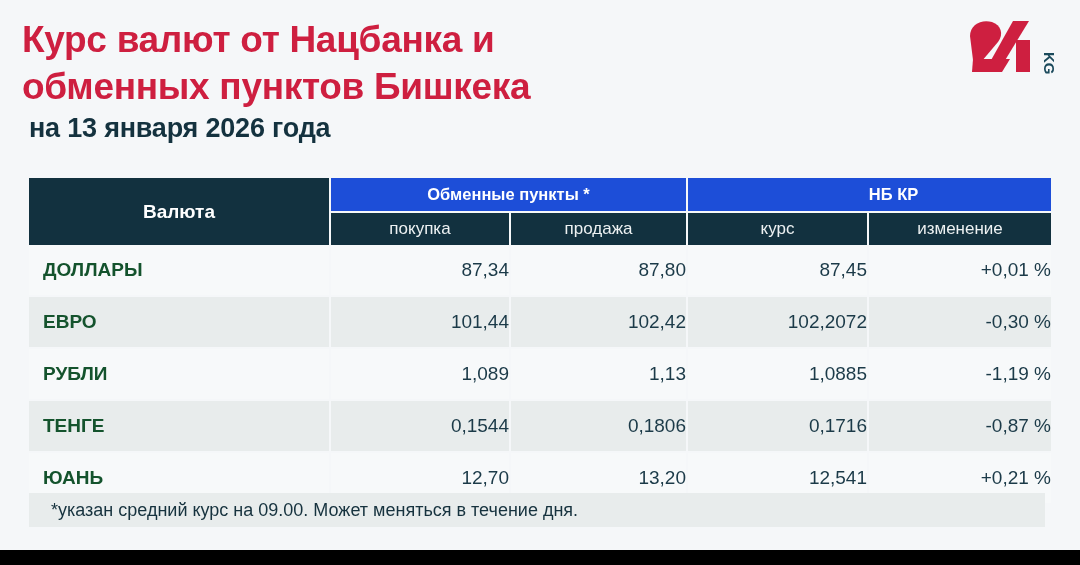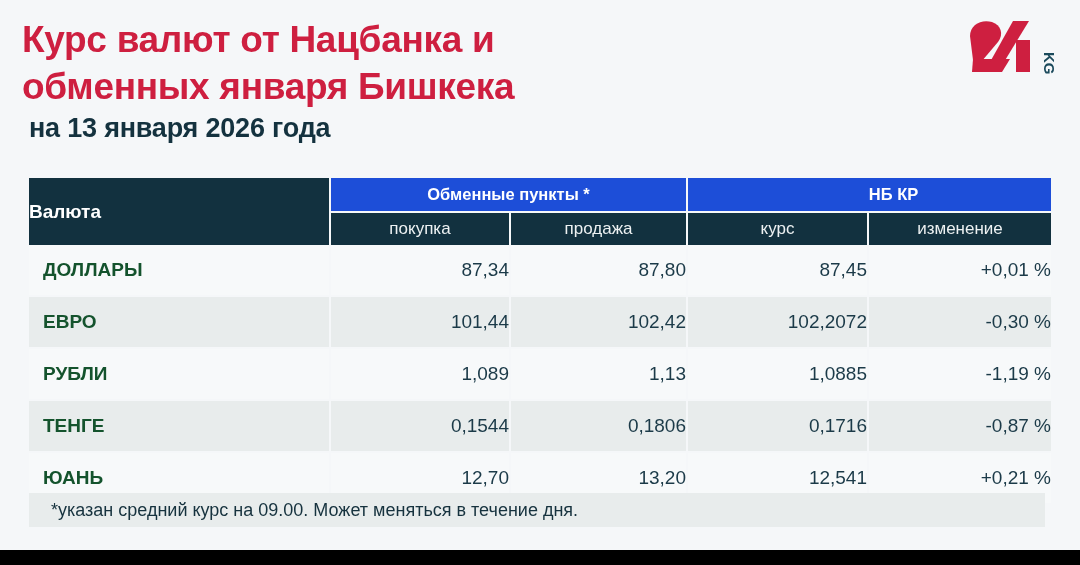--- a/index.html
+++ b/index.html
@@ -87,21 +87,21 @@
     border-right: 2px solid #F5F7F9;
     border-bottom: 2px solid #F5F7F9;
   }
   .thead-cell.last { border-right: none; padding-left: 48px; }
 
   .thead-cur {
     background: #12313F;
     color: #FFFFFF;
     font-weight: bold;
     font-size: 19px;
-    text-align: left;
+    text-align: center;
     vertical-align: middle;
     padding-left: 14px;
     border-right: 2px solid #F5F7F9;
   }
 
   .thead-sub {
     background: #12313F;
     color: #EDF1F2;
     text-align: center;
     vertical-align: middle;
@@ -158,21 +158,21 @@
     background: #000000;
   }
 </style>
 </head>
 <body>
 
 <div class="page">
 
   <div class="headline">
     <span class="line">Курс валют от Нацбанка и</span>
-    <span class="line">обменных января Бишкека</span>
+    <span class="line">обменных пунктов Бишкека</span>
   </div>
 
   <div class="subtitle">на 13 января 2026 года</div>
 
   <div class="logo">
     <svg width="92" height="56" viewBox="0 0 92 56" xmlns="http://www.w3.org/2000/svg">
 
       <path d="M4 18 C4 6, 16 1, 26 4 C35 7, 38 16, 32 24 L10 50 L8 50 Z" fill="#CE1F40"></path>
       <path d="M7 41 L44 41 L36 54 L6 54 Z" fill="#CE1F40"></path>
 

